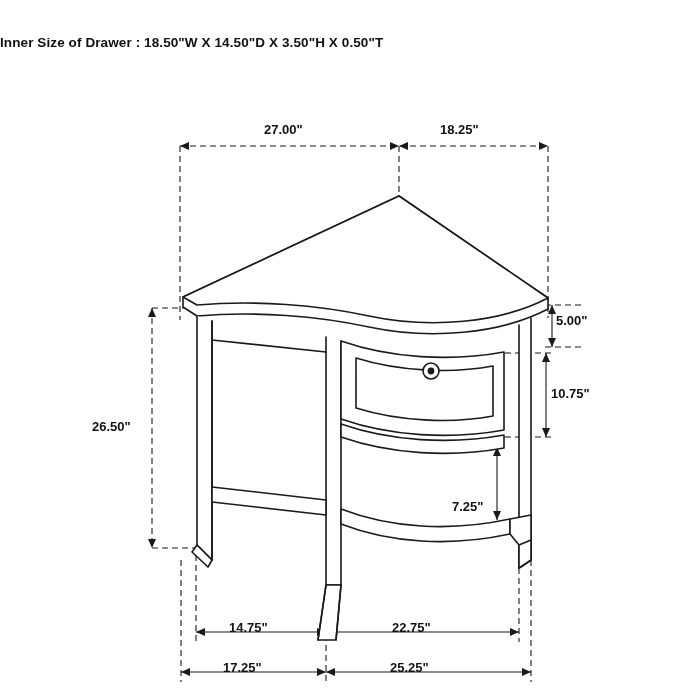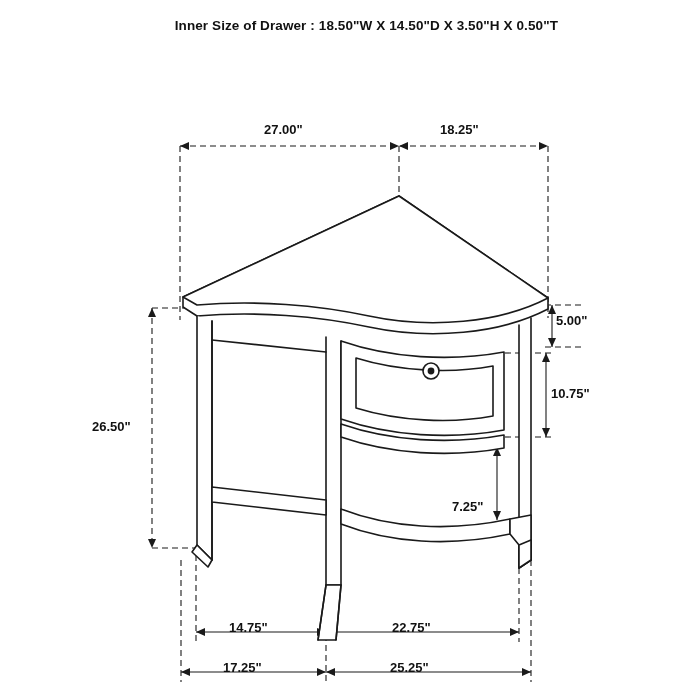--- a/index.html
+++ b/index.html
@@ -14,24 +14,24 @@
     color: #000000;
     overflow: hidden;
   }
   #stage {
     position: relative;
     width: 700px;
     height: 700px;
   }
   #title {
     position: absolute;
-    top: 18px;
+    top: 35px;
     left: 0;
     width: 558px;
-    text-align: right;
+    text-align: left;
     font-size: 13.5px;
     font-weight: bold;
     letter-spacing: 0.1px;
     color: #111111;
   }
   #canvas {
     position: absolute;
     top: 0;
     left: 0;
   }

